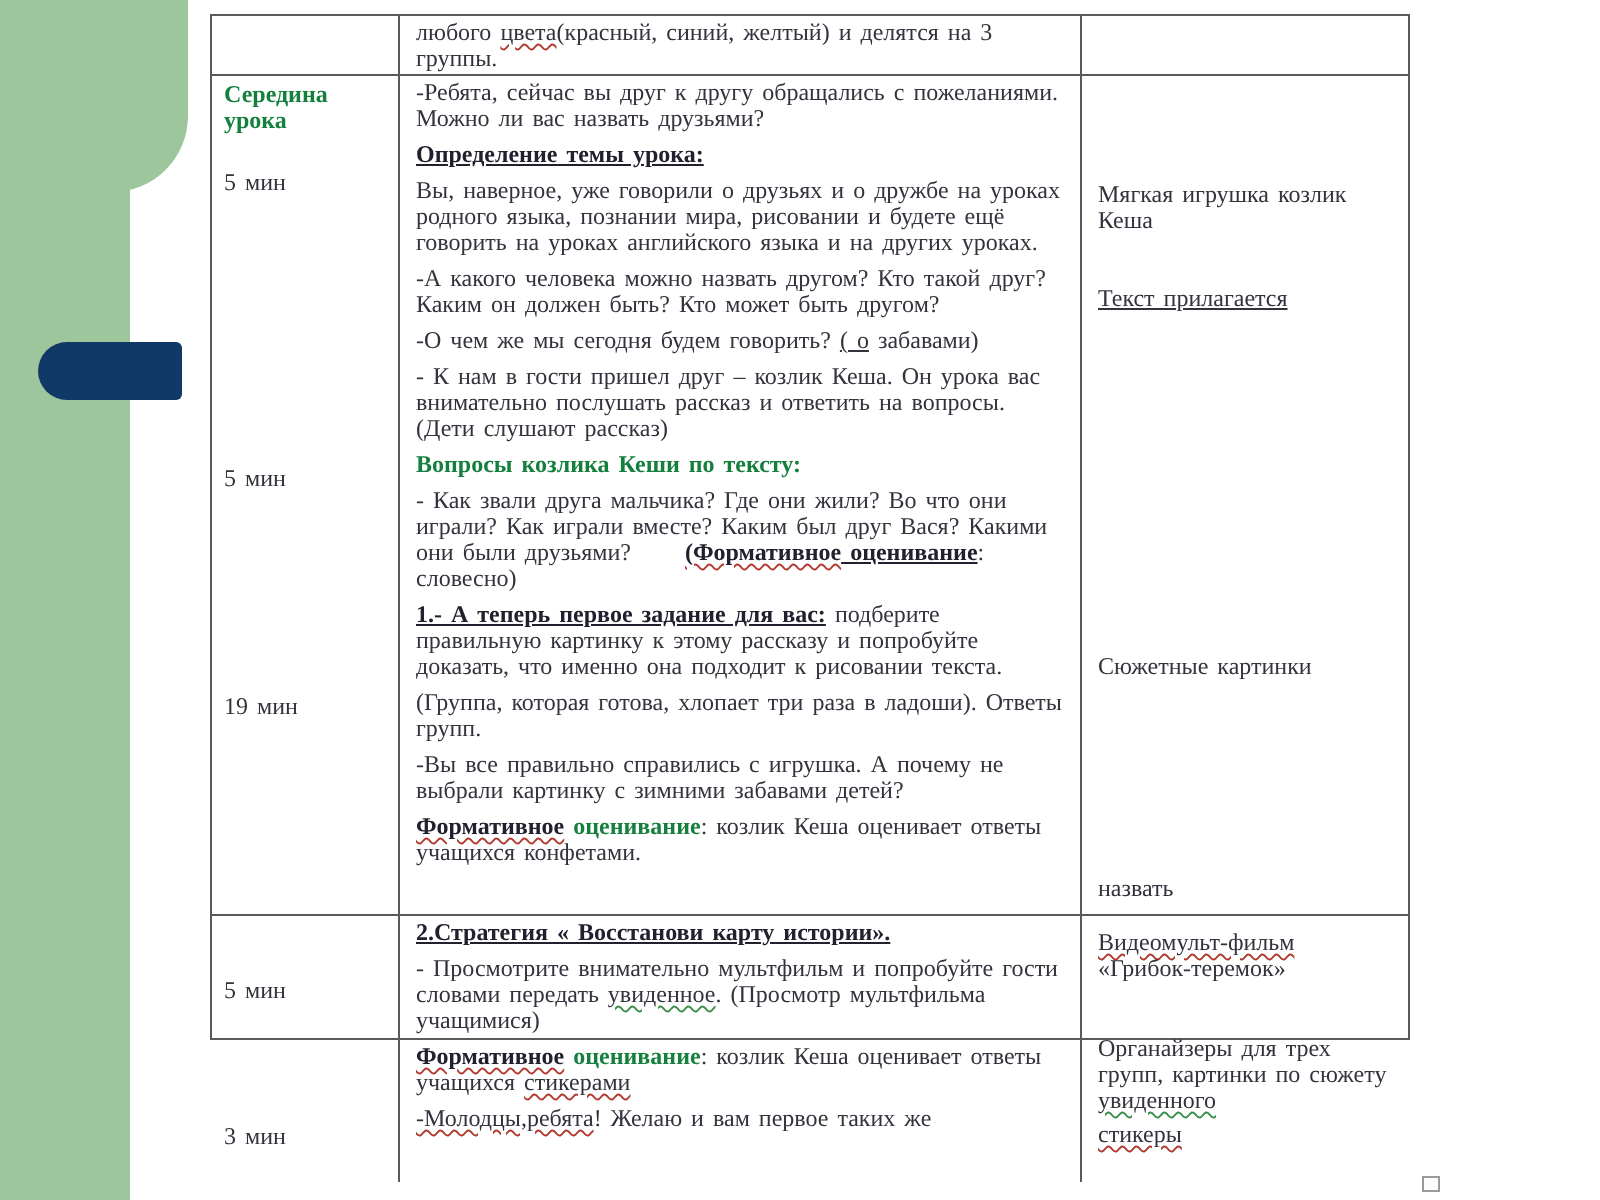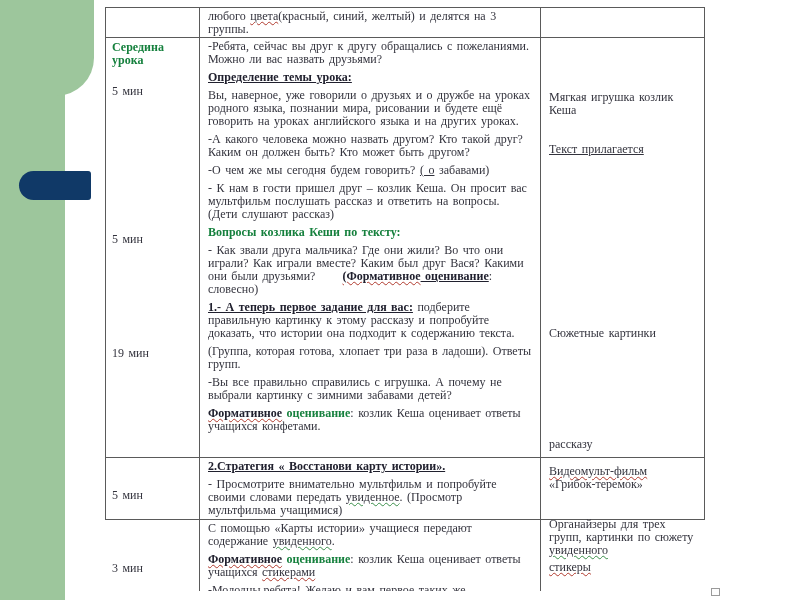--- a/index.html
+++ b/index.html
@@ -59,43 +59,42 @@
     <div class="side-label" style="top:47px">5 мин</div>
     <div class="side-label" style="top:195px">5 мин</div>
     <div class="side-label" style="top:309px">19 мин</div>
   </div>
   <div class="cell br bb main-cell">
     <p class="para"><span>-Ребята,  сейчас вы друг  к другу  обращались с пожеланиями. Можно  ли вас  назвать друзьями?</span></p>
     <p class="para"><span class="bu">Определение  темы  урока:</span></p>
     <p class="para"><span>Вы, наверное, уже говорили о друзьях  и о дружбе на уроках родного языка, познании мира, рисовании и будете ещё говорить на уроках английского языка и  на других уроках.</span></p>
     <p class="para"><span>-А какого человека можно  назвать другом? Кто  такой друг? Каким  он  должен быть?  Кто  может  быть другом?</span></p>
     <p class="para"><span>-О чем же мы  сегодня  будем  говорить? </span><span class="u">( о</span><span> забавами)</span></p>
-    <p class="para"><span>- К нам  в гости пришел  друг – козлик Кеша.  Он просит вас мультфильм  послушать  рассказ и ответить  на вопросы.  (Дети слушают рассказ)</span></p>
+    <p class="para"><span>- К нам  в гости пришел  друг – козлик Кеша.  Он урока вас внимательно  послушать  рассказ и ответить  на вопросы.  (Дети слушают рассказ)</span></p>
     <p class="para"><span class="b">Вопросы козлика Кеши по тексту:</span></p>
     <p class="para"><span>- Как  звали друга мальчика? Где они жили? Во что они играли? Как играли вместе? Каким был  друг Вася? Какими они были друзьями?&nbsp;&nbsp;&nbsp;&nbsp;&nbsp; </span><span class="bwr">(Формативное</span><span class="bu"> оценивание</span><span>: словесно)</span></p>
-    <p class="para"><span class="bu">1.- А теперь  первое задание  для  вас:</span><span> подберите правильную картинку к этому рассказу  и попробуйте доказать, что истории она подходит к содержанию текста.</span></p>
+    <p class="para"><span class="bu">1.- А теперь  первое задание  для  вас:</span><span> подберите правильную картинку к этому рассказу  и попробуйте доказать, что именно она подходит к рисовании текста.</span></p>
     <p class="para"><span>(Группа, которая готова, хлопает три раза в ладоши). Ответы групп.</span></p>
     <p class="para"><span>-Вы все правильно справились с игрушка.  А почему не выбрали картинку с зимними забавами детей?</span></p>
     <p class="para"><span class="bwr">Формативное</span><span class="b"> оценивание</span><span>: козлик Кеша  оценивает ответы учащихся конфетами.</span></p>
   </div>
   <div class="cell bb">
     <div class="side-label" style="top:53px;left:8px">Мягкая игрушка козлик Кеша</div>
     <div class="side-label u" style="top:105px;left:8px">Текст  прилагается</div>
     <div class="side-label" style="top:289px;left:8px">Сюжетные картинки</div>
-    <div class="side-label" style="top:400px;left:8px">рассказу</div>
+    <div class="side-label" style="top:400px;left:8px">назвать</div>
   </div>
 
   <div class="cell br">
     <div class="side-label" style="top:31px">5 мин</div>
     <div class="side-label" style="top:104px">3 мин</div>
   </div>
   <div class="cell br main-cell">
     <p class="para"><span class="bu">2.Стратегия « Восстанови карту истории».</span></p>
-    <p class="para"><span>- Просмотрите внимательно мультфильм  и попробуйте своими словами передать </span><span class="wg">увиденное</span><span>. (Просмотр мультфильма учащимися)</span></p>
-    <p class="para"><span>С  помощью «Карты истории» учащиеся  передают содержание </span><span class="wg">увиденного</span><span>.</span></p>
+    <p class="para"><span>- Просмотрите внимательно мультфильм  и попробуйте гости словами передать </span><span class="wg">увиденное</span><span>. (Просмотр мультфильма учащимися)</span></p>
     <p class="para"><span class="bwr">Формативное</span><span class="b"> оценивание</span><span>: козлик Кеша  оценивает ответы учащихся  </span><span class="wr">стикерами</span></p>
     <p class="para"><span class="wr">-Молодцы,ребята</span><span>! Желаю  и вам  первое таких  же</span></p>
   </div>
   <div class="cell">
     <div class="side-label" style="top:7px;left:8px"><span class="uwr">Видеомульт-фильм</span><br><span>«Грибок-теремок»</span></div>
     <div class="side-label wr" style="top:103px;left:8px">стикеры</div>
     <div class="side-label" style="top:60px;left:8px"><span>Органайзеры для трех групп, картинки по сюжету </span><span class="wg">увиденного</span></div>
   </div>
 </div>
 

